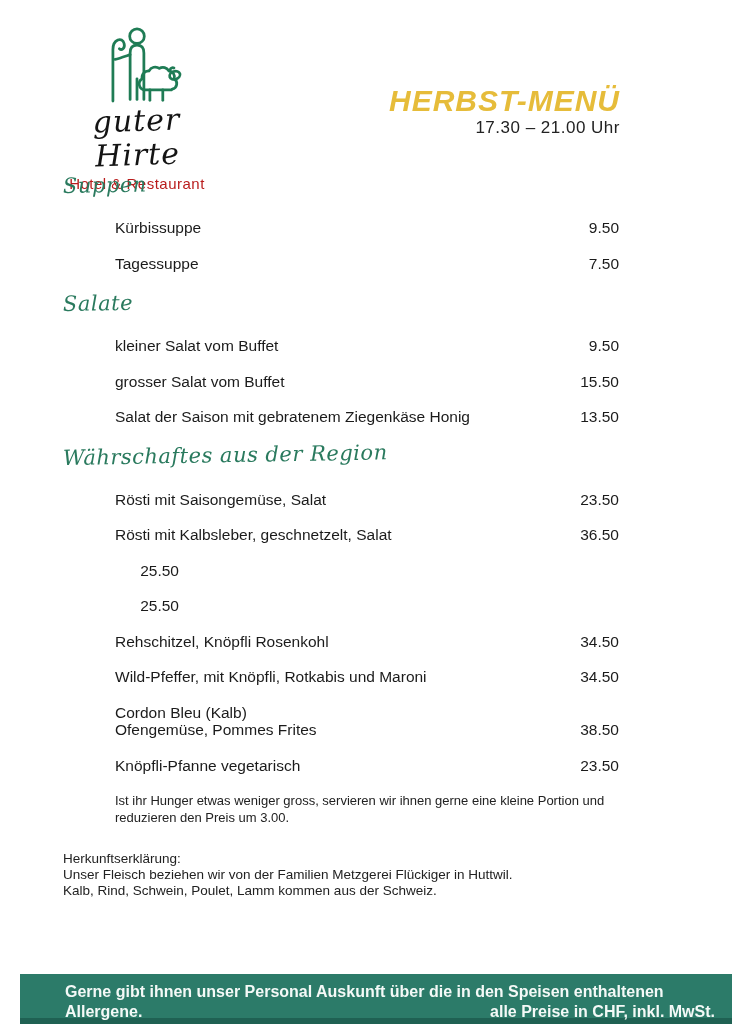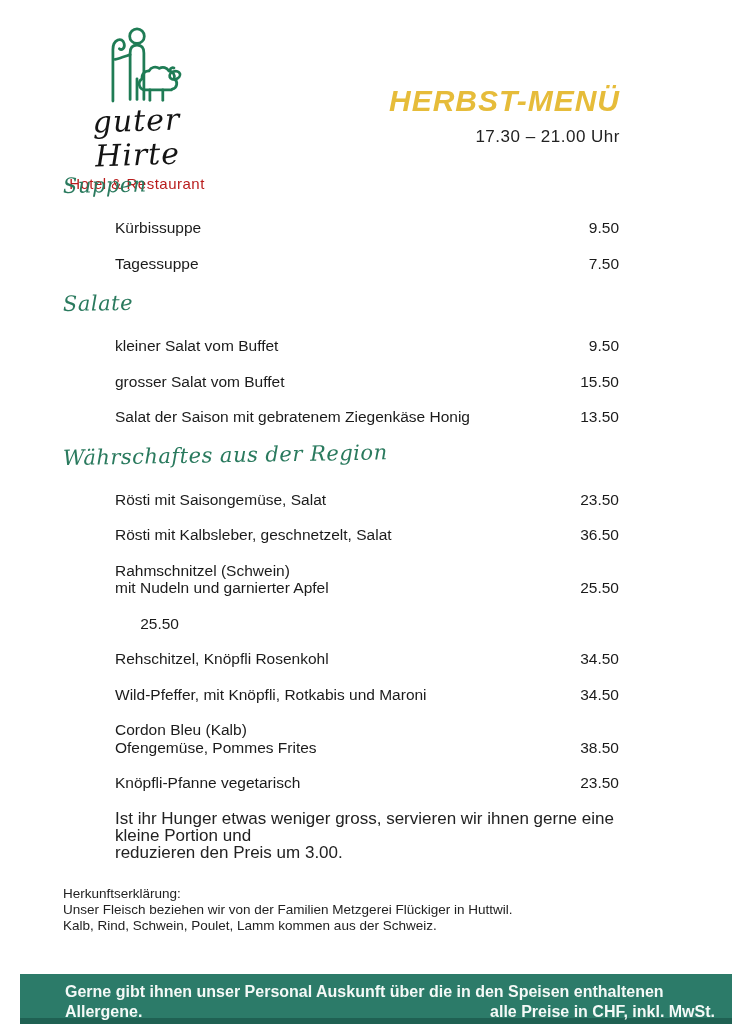--- a/index.html
+++ b/index.html
@@ -39,21 +39,20 @@
   }
   .menu-title{
     font-size:30px;line-height:34px;
     font-weight:700;font-style:italic;
     letter-spacing:1px;
     color:#e6bc3a;
   }
   .menu-hours{
     font-size:17px;line-height:20px;
     color:#222;
-    margin-top:9px;
     letter-spacing:0.5px;
   }
 
   
   .menu{
     position:absolute;top:172px;left:63px;width:556px;
   }
   .section + .section{margin-top:7px;}
   .section-heading{
     font-family:"DejaVu Serif", serif;
@@ -75,21 +74,21 @@
     font-size:15.5px;line-height:17.5px;
     color:#1b1b1b;
   }
   .item-price{
     width:64px;text-align:right;
     font-size:15.5px;line-height:17.5px;
     color:#1b1b1b;
   }
   .portion-note{
     margin:10px 0 0 52px;
-    font-size:17px;line-height:17px;
+    font-size:13px;line-height:17px;
     color:#222;
   }
   .origin-note{
     margin-top:25px;
     font-size:13.5px;line-height:16px;
     color:#222;
   }
 
   
   .footer-bar{
@@ -184,24 +183,20 @@
           </div>
           <div class="item-price">23.50</div>
         </div>
         <div class="item-row">
           <div class="item-names">
             <div class="item-name">Rösti mit Kalbsleber, geschnetzelt, Salat</div>
           </div>
           <div class="item-price">36.50</div>
         </div>
         <div class="item-row">
-          <div class="item-names">
-            <div class="item-name">Rahmschnitzel (Schwein)</div>
-            <div class="item-name">mit Nudeln und garnierter Apfel</div>
-          </div>
           <div class="item-price">25.50</div>
         </div>
         <div class="item-row">
           <div class="item-price">25.50</div>
         </div>
         <div class="item-row">
           <div class="item-names">
             <div class="item-name">Rehschitzel, Knöpfli Rosenkohl</div>
           </div>
           <div class="item-price">34.50</div>

